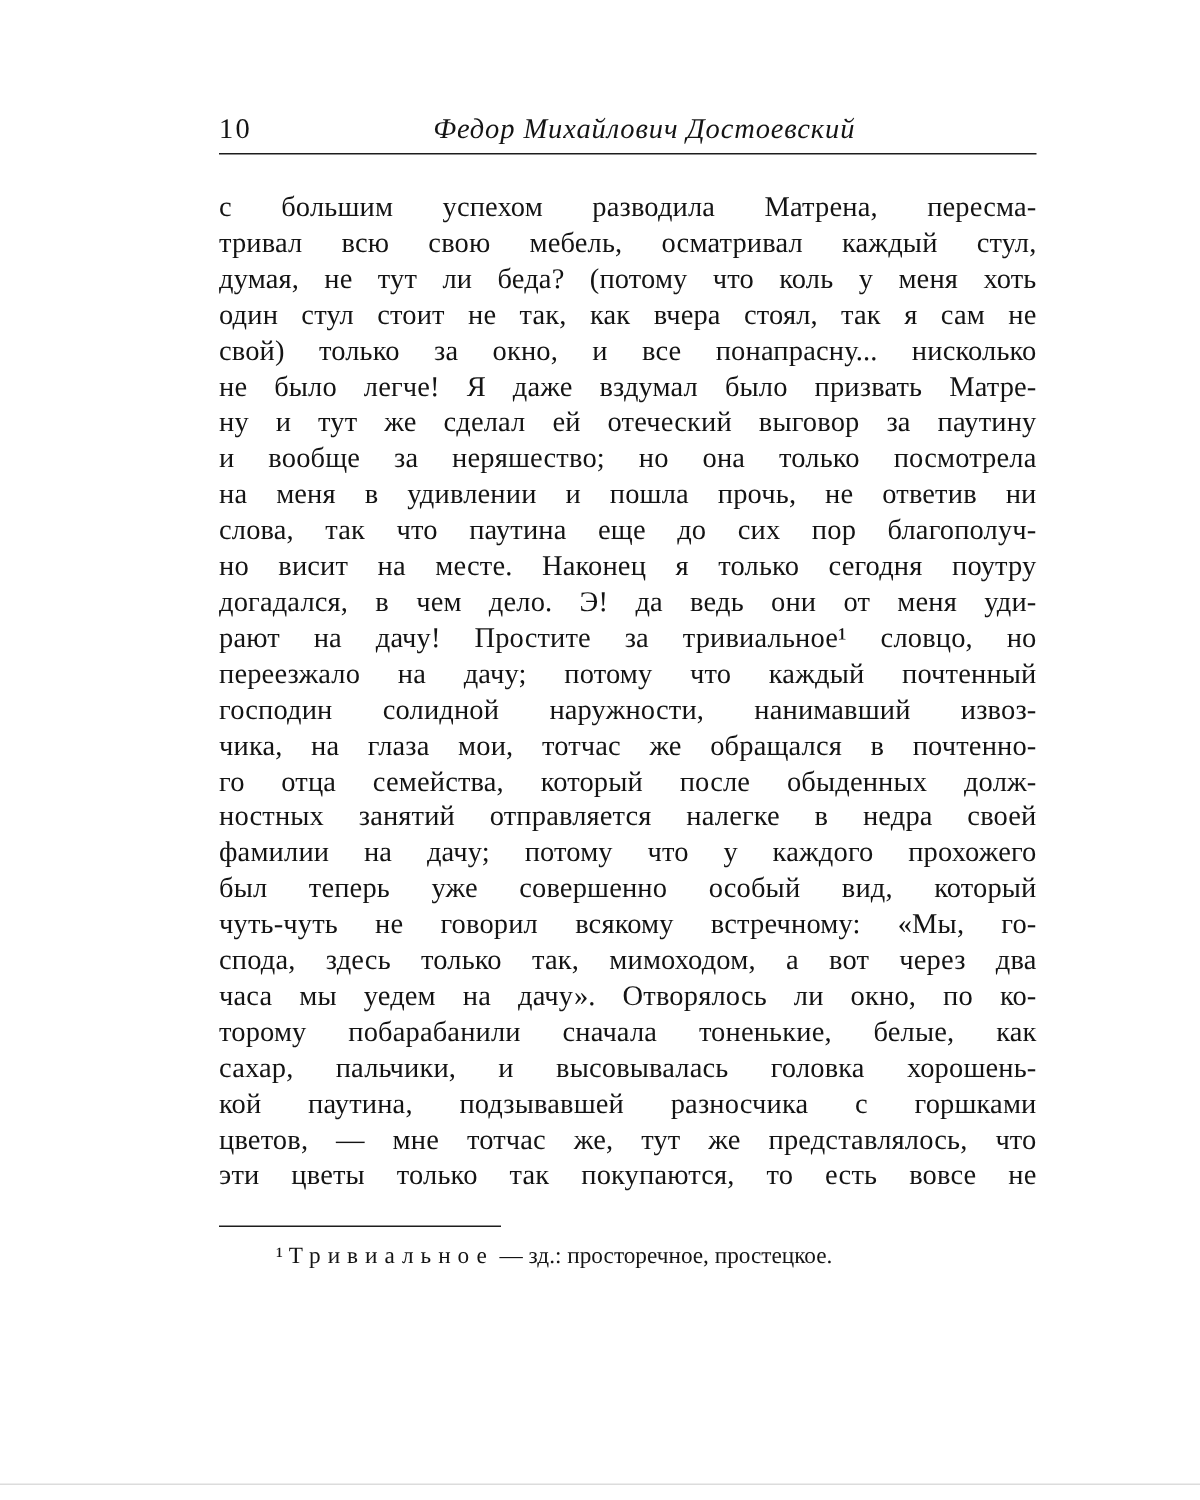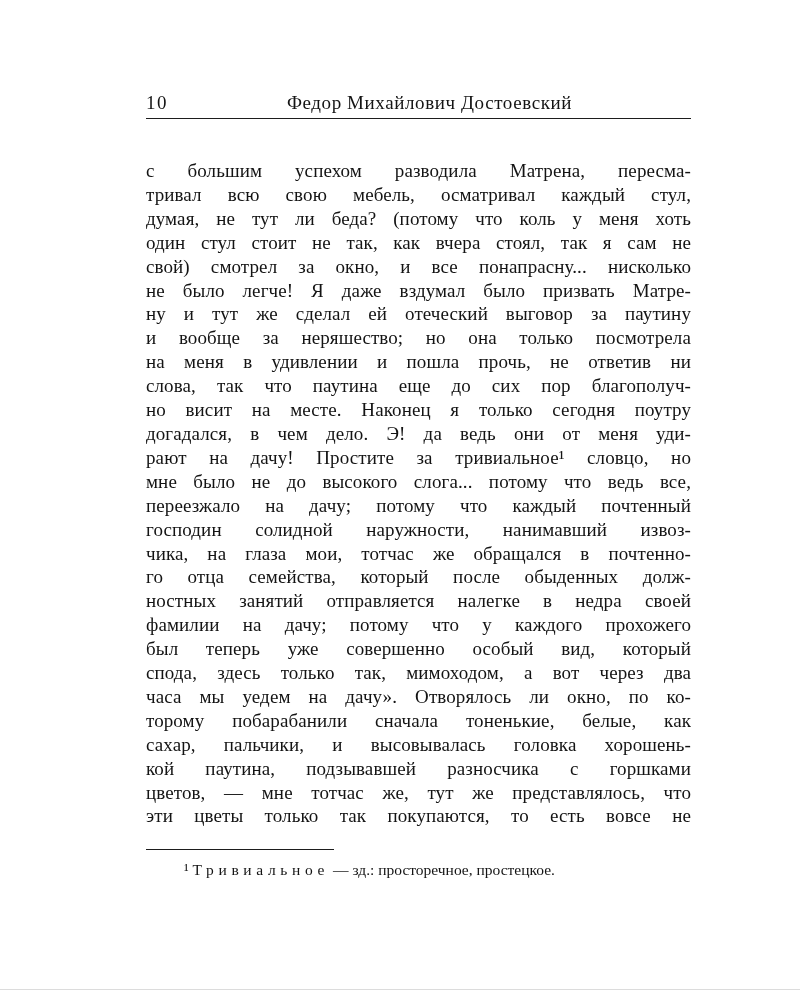--- a/index.html
+++ b/index.html
@@ -18,33 +18,33 @@
     width: 545px;
   }
   .page-header {
     display: flex;
     align-items: baseline;
     font-size: 19px;
     line-height: 22px;
   }
   .page-number {
     letter-spacing: 1.5px;
-    margin-top: 16px;
   }
   .header-title {
     flex: 1;
     text-align: center;
+    font-style: italic;
     letter-spacing: 0.6px;
   }
   .header-rule {
     border-bottom: 1.6px solid #1d1d1d;
     margin-top: 4px;
   }
   .body-paragraph {
-    margin-top: 40px;
+    margin-top: 24px;
     font-size: 19px;
     line-height: 23.9px;
   }
   .text-line {
     text-align: justify;
     text-align-last: justify;
     letter-spacing: 0.1px;
   }
   .footnote {
     margin-top: 21px;
@@ -83,37 +83,37 @@
     <span class="header-title">Федор Михайлович Достоевский</span>
   </div>
 
   <div class="header-rule"></div>
 
   <div class="body-paragraph">
       <div class="text-line">с большим успехом разводила Матрена, пересма-</div>
       <div class="text-line">тривал всю свою мебель, осматривал каждый стул,</div>
       <div class="text-line">думая, не тут ли беда? (потому что коль у меня хоть</div>
       <div class="text-line">один стул стоит не так, как вчера стоял, так я сам не</div>
-      <div class="text-line">свой) смотрел за окно, и все понапрасну... нисколько</div>
+      <div class="text-line">свой) только за окно, и все понапрасну... нисколько</div>
       <div class="text-line">не было легче! Я даже вздумал было призвать Матре-</div>
       <div class="text-line">ну и тут же сделал ей отеческий выговор за паутину</div>
       <div class="text-line">и вообще за неряшество; но она только посмотрела</div>
       <div class="text-line">на меня в удивлении и пошла прочь, не ответив ни</div>
       <div class="text-line">слова, так что паутина еще до сих пор благополуч-</div>
       <div class="text-line">но висит на месте. Наконец я только сегодня поутру</div>
       <div class="text-line">догадался, в чем дело. Э! да ведь они от меня уди-</div>
       <div class="text-line">рают на дачу! Простите за тривиальное¹ словцо, но</div>
-      <div class="text-line">мне было не до высокого слога... потому что ведь все,</div>
       <div class="text-line">переезжало на дачу; потому что каждый почтенный</div>
       <div class="text-line">господин солидной наружности, нанимавший извоз-</div>
       <div class="text-line">чика, на глаза мои, тотчас же обращался в почтенно-</div>
       <div class="text-line">го отца семейства, который после обыденных долж-</div>
       <div class="text-line">ностных занятий отправляется налегке в недра своей</div>
       <div class="text-line">фамилии на дачу; потому что у каждого прохожего</div>
       <div class="text-line">был теперь уже совершенно особый вид, который</div>
+      <div class="text-line">чуть-чуть не говорил всякому встречному: «Мы, го-</div>
       <div class="text-line">спода, здесь только так, мимоходом, а вот через два</div>
       <div class="text-line">часа мы уедем на дачу». Отворялось ли окно, по ко-</div>
       <div class="text-line">торому побарабанили сначала тоненькие, белые, как</div>
       <div class="text-line">сахар, пальчики, и высовывалась головка хорошень-</div>
       <div class="text-line">кой паутина, подзывавшей разносчика с горшками</div>
       <div class="text-line">цветов, — мне тотчас же, тут же представлялось, что</div>
       <div class="text-line">эти цветы только так покупаются, то есть вовсе не</div>
     </div>
 
   <div class="footnote">

